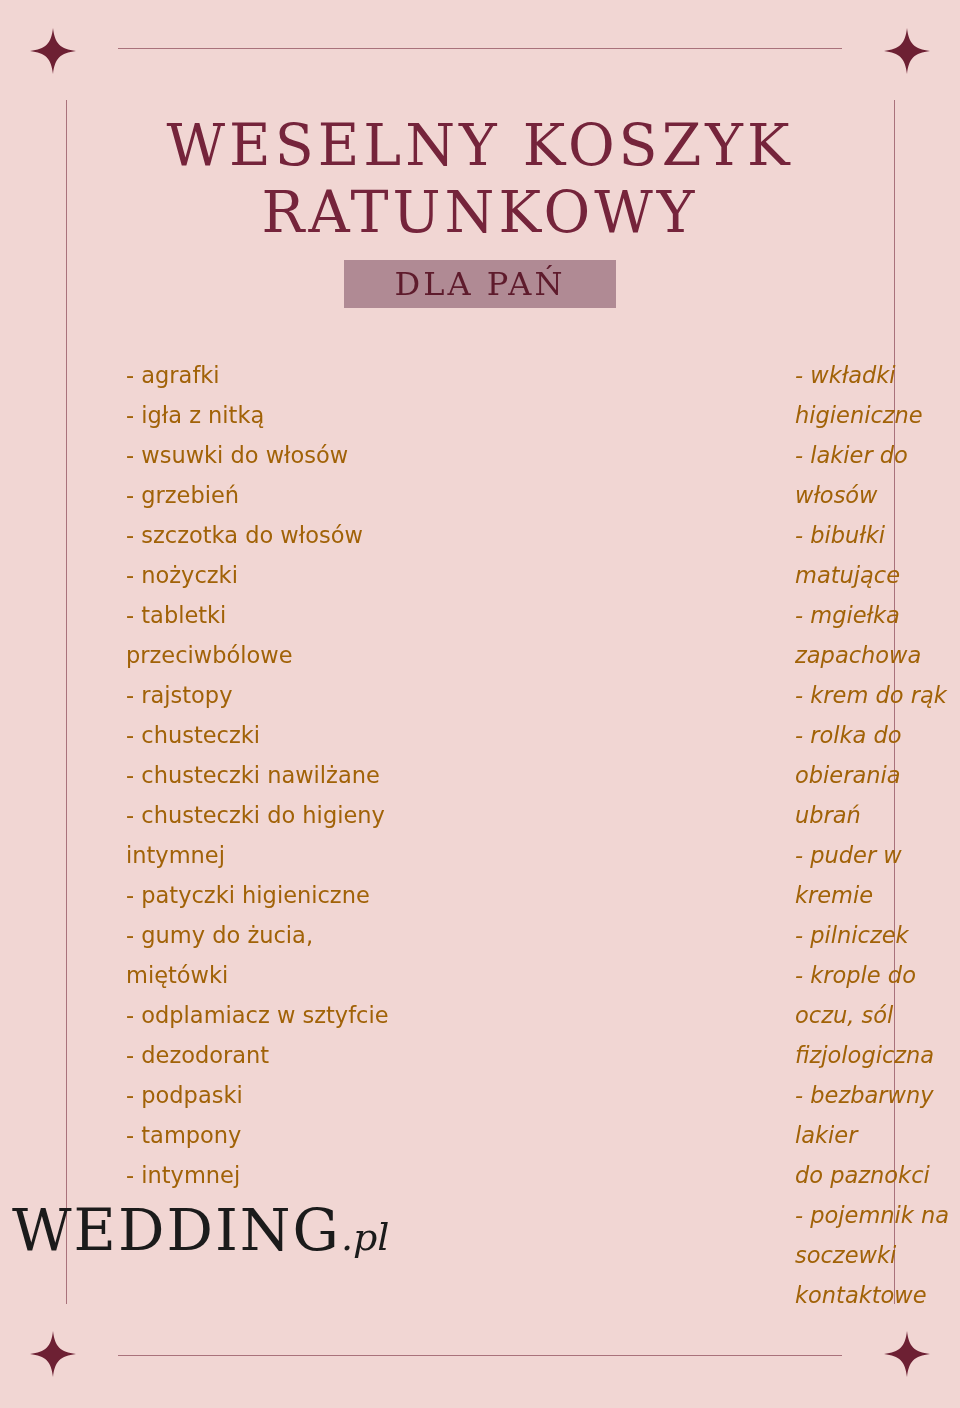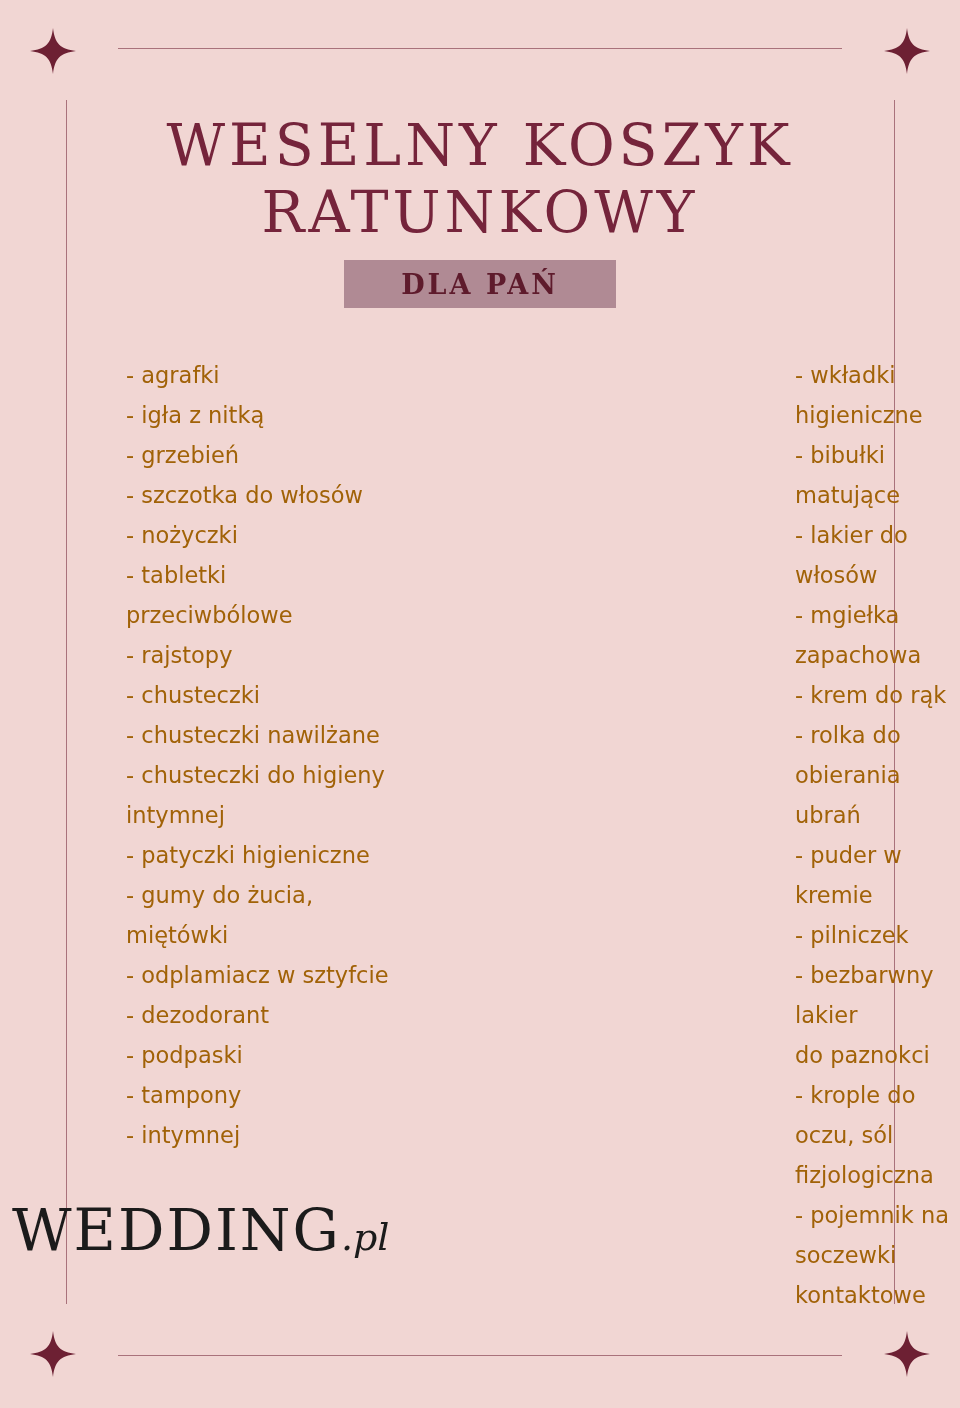--- a/index.html
+++ b/index.html
@@ -62,24 +62,24 @@
     top: 260px;
     width: 272px;
     height: 48px;
     background: #b08a94;
     display: flex;
     align-items: center;
     justify-content: center;
   }
   .subtitle {
     font-family: "DejaVu Serif", serif;
-    font-size: 27px;
+    font-size: 32px;
     letter-spacing: 3px;
     color: #5e1b2c;
-    font-weight: 700;
+    font-weight: 400;
   }
 
   
   .columns {
     position: absolute;
     left: 0;
     top: 355px;
     width: 960px;
     display: flex;
   }
@@ -96,20 +96,21 @@
   }
   .item {
     font-size: 22.5px;
     line-height: 40px;
     color: #a16207;
     white-space: pre-line;
     font-weight: 400;
   }
   .col-right .item {
     white-space: pre-line;
+    font-style: italic;
   }
 
   
   .logo {
     position: absolute;
     left: 0;
     top: 1196px;
     width: 960px;
     text-align: left;
     white-space: nowrap;
@@ -166,50 +167,51 @@
 </div>
 
 <div class="subtitle-wrap">
   <span class="subtitle">DLA PAŃ</span>
 </div>
 
 <div class="columns">
   <div class="col col-left">
     <div class="item">- agrafki</div>
     <div class="item">- igła z nitką</div>
+    <div class="item">- wsuwki do włosów</div>
     <div class="item">- grzebień</div>
     <div class="item">- szczotka do włosów</div>
     <div class="item">- nożyczki</div>
     <div class="item">- tabletki przeciwbólowe</div>
     <div class="item">- rajstopy</div>
     <div class="item">- chusteczki</div>
     <div class="item">- chusteczki nawilżane</div>
     <div class="item">- chusteczki do higieny
    intymnej</div>
     <div class="item">- patyczki higieniczne</div>
     <div class="item">- gumy do żucia, miętówki</div>
     <div class="item">- odplamiacz w sztyfcie</div>
     <div class="item">- dezodorant</div>
     <div class="item">- podpaski</div>
     <div class="item">- tampony</div>
     <div class="item">- intymnej</div>
   </div>
   <div class="col col-right">
     <div class="item">- wkładki higieniczne</div>
+    <div class="item">- lakier do włosów</div>
     <div class="item">- bibułki matujące</div>
-    <div class="item">- lakier do włosów</div>
     <div class="item">- mgiełka zapachowa</div>
     <div class="item">- krem do rąk</div>
     <div class="item">- rolka do obierania ubrań</div>
     <div class="item">- puder w kremie</div>
     <div class="item">- pilniczek</div>
+    <div class="item">- krople do oczu, sól
+  fizjologiczna</div>
     <div class="item">- bezbarwny lakier
   do paznokci</div>
-    <div class="item">- krople do oczu, sól
-  fizjologiczna</div>
     <div class="item">- pojemnik na soczewki
   kontaktowe</div>
 
   </div>
 </div>
 
 <div class="logo">
   <span class="logo-main">WEDDING</span><span class="logo-dot">.pl</span>
 </div>
 

